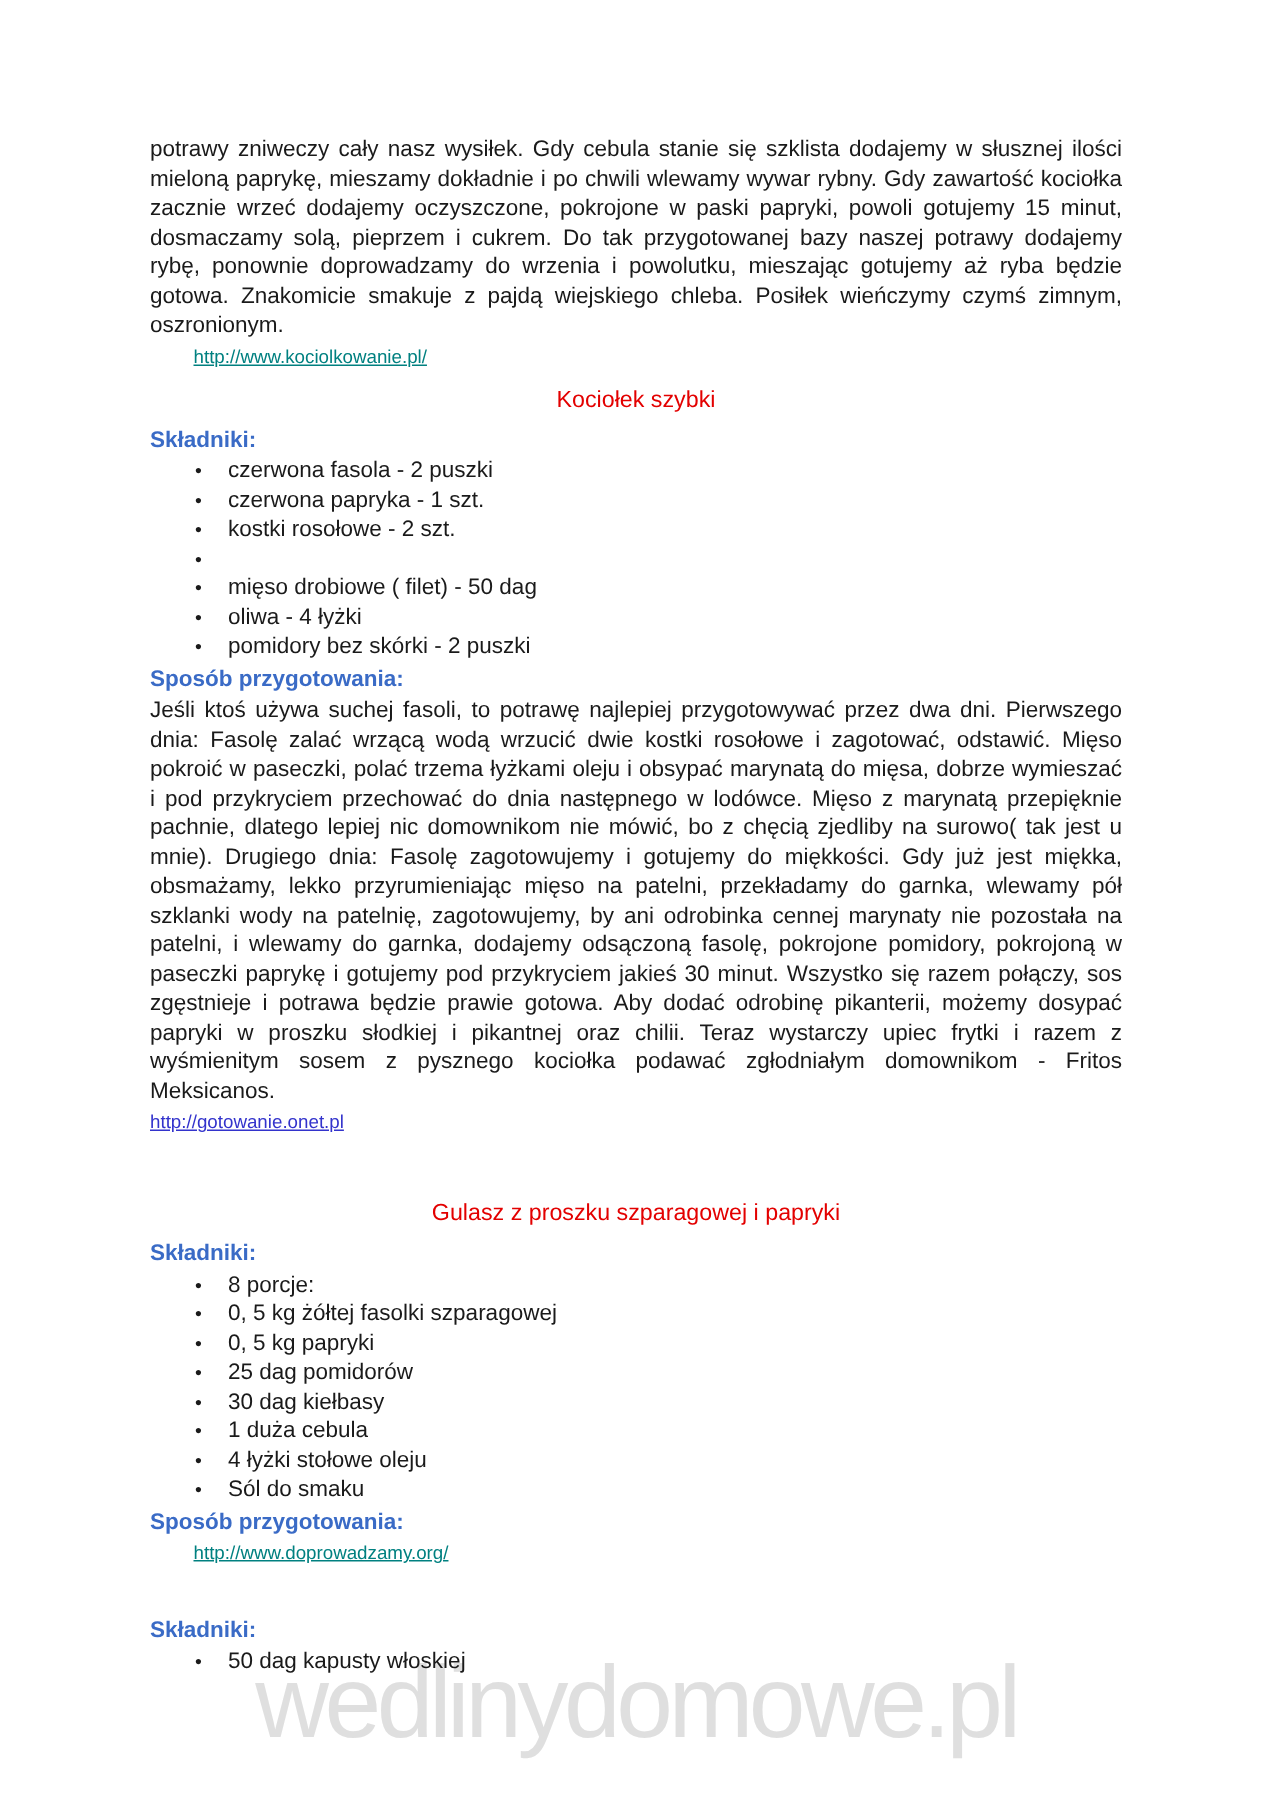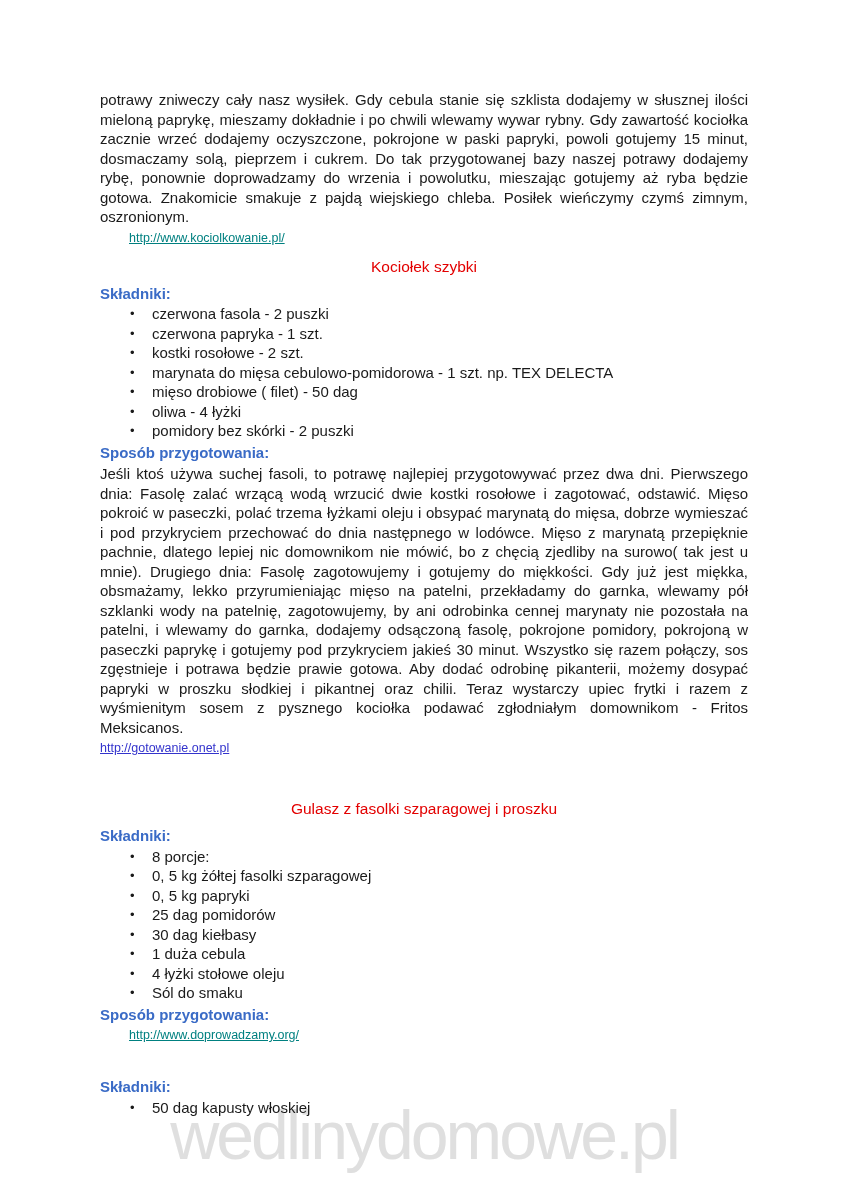--- a/index.html
+++ b/index.html
@@ -85,21 +85,20 @@
     <li>
         <span class="bullet">•</span>
         <span>czerwona papryka - 1 szt.</span>
       </li>
     <li>
         <span class="bullet">•</span>
         <span>kostki rosołowe - 2 szt.</span>
       </li>
     <li>
         <span class="bullet">•</span>
-        <span>marynata do mięsa cebulowo-pomidorowa - 1 szt. np. TEX DELECTA</span>
       </li>
     <li>
         <span class="bullet">•</span>
         <span>mięso drobiowe ( filet) - 50 dag</span>
       </li>
     <li>
         <span class="bullet">•</span>
         <span>oliwa - 4 łyżki</span>
       </li>
     <li>
@@ -108,21 +107,21 @@
       </li>
   </ul>
   <div class="section-label">Sposób przygotowania:</div>
   <p class="body-par">Jeśli ktoś używa suchej fasoli, to potrawę najlepiej przygotowywać przez dwa dni. Pierwszego dnia: Fasolę zalać wrzącą wodą wrzucić dwie kostki rosołowe i zagotować, odstawić. Mięso pokroić w paseczki, polać trzema łyżkami oleju i obsypać marynatą do mięsa, dobrze wymieszać i pod przykryciem przechować do dnia następnego w lodówce. Mięso z marynatą przepięknie pachnie, dlatego lepiej nic domownikom nie mówić, bo z chęcią zjedliby na surowo( tak jest u mnie). Drugiego dnia: Fasolę zagotowujemy i gotujemy do miękkości. Gdy już jest miękka, obsmażamy, lekko przyrumieniając mięso na patelni, przekładamy do garnka, wlewamy pół szklanki wody na patelnię, zagotowujemy, by ani odrobinka cennej marynaty nie pozostała na patelni, i wlewamy do garnka, dodajemy odsączoną fasolę, pokrojone pomidory, pokrojoną w paseczki paprykę i gotujemy pod przykryciem jakieś 30 minut. Wszystko się razem połączy, sos zgęstnieje i potrawa będzie prawie gotowa. Aby dodać odrobinę pikanterii, możemy dosypać papryki w proszku słodkiej i pikantnej oraz chilii. Teraz wystarczy upiec frytki i razem z wyśmienitym sosem z pysznego kociołka podawać zgłodniałym domownikom - Fritos Meksicanos.</p>
   <div class="link-line">
     <a class="doc-link link-blue">http://gotowanie.onet.pl</a>
   </div>
 
   <div class="spacer-lg"></div>
 
-  <h2 class="recipe-title">Gulasz z fasolki szparagowej i proszku</h2>
+  <h2 class="recipe-title">Gulasz z proszku szparagowej i papryki</h2>
   <div class="section-label">Składniki:</div>
   <ul class="ingredients">
     <li>
         <span class="bullet">•</span>
         <span>8 porcje:</span>
       </li>
     <li>
         <span class="bullet">•</span>
         <span>0, 5 kg żółtej fasolki szparagowej</span>
       </li>

